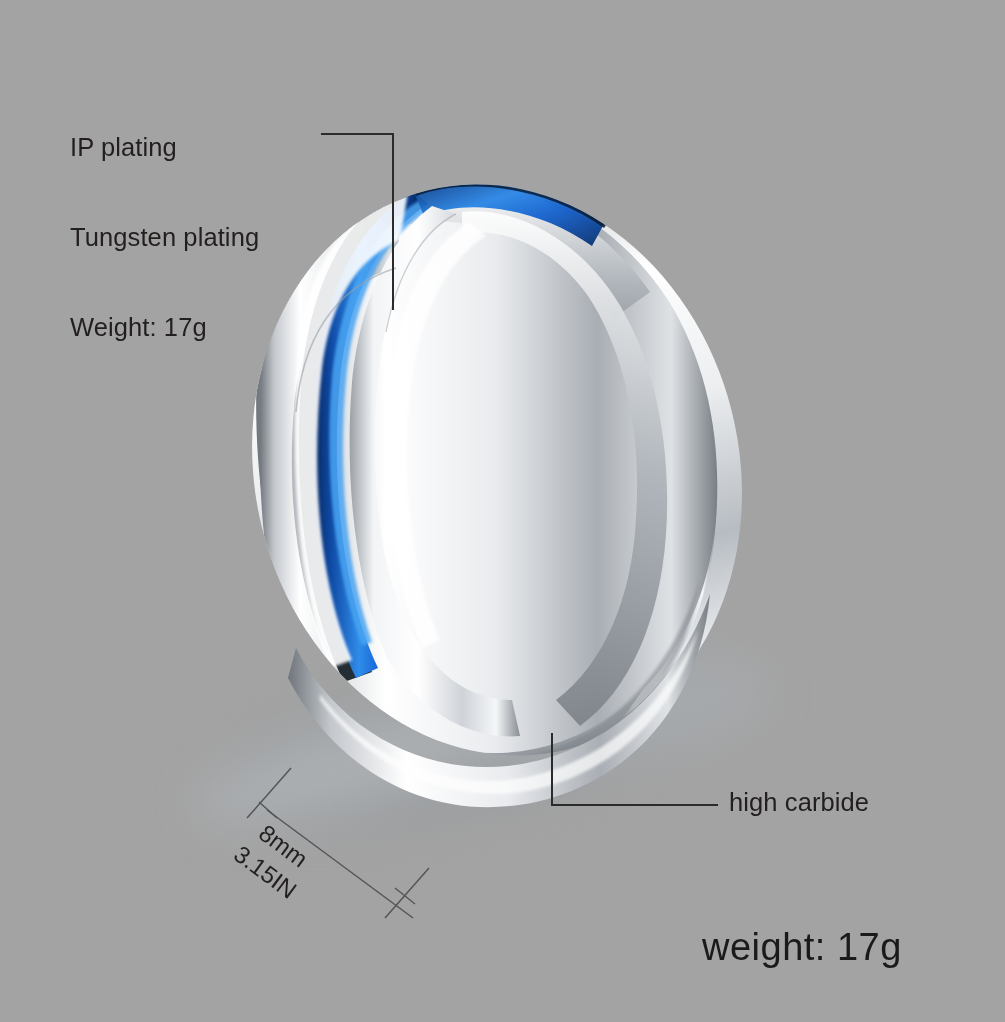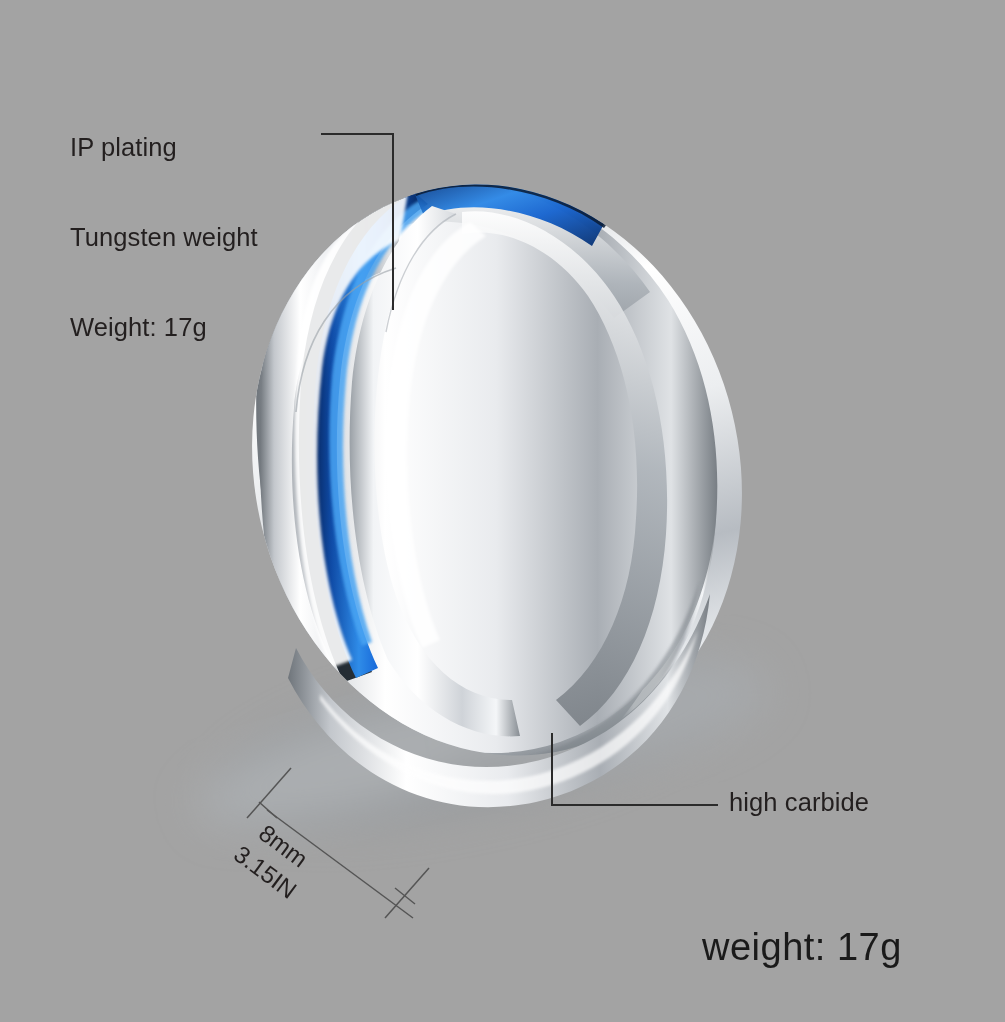--- a/index.html
+++ b/index.html
@@ -362,21 +362,21 @@
 
       </g>
     </svg>
   </div>
 
   <div class="leader" id="leader-top-h"></div>
   <div class="leader" id="leader-top-v"></div>
 
   <div class="anno-block" id="anno-material">
     <span class="line">IP plating</span>
-    <span class="line">Tungsten weight</span>
+    <span class="line">Tungsten plating</span>
     <span class="line">Weight: 17g</span>
   </div>
 
   <div class="leader" id="leader-pol-v"></div>
   <div class="leader" id="leader-pol-h"></div>
 
   <div class="anno-block" id="anno-polished">high carbide</div>
 
   <div id="dimension">
     <svg width="200" height="150" viewBox="0 0 200 150" xmlns="http://www.w3.org/2000/svg">

